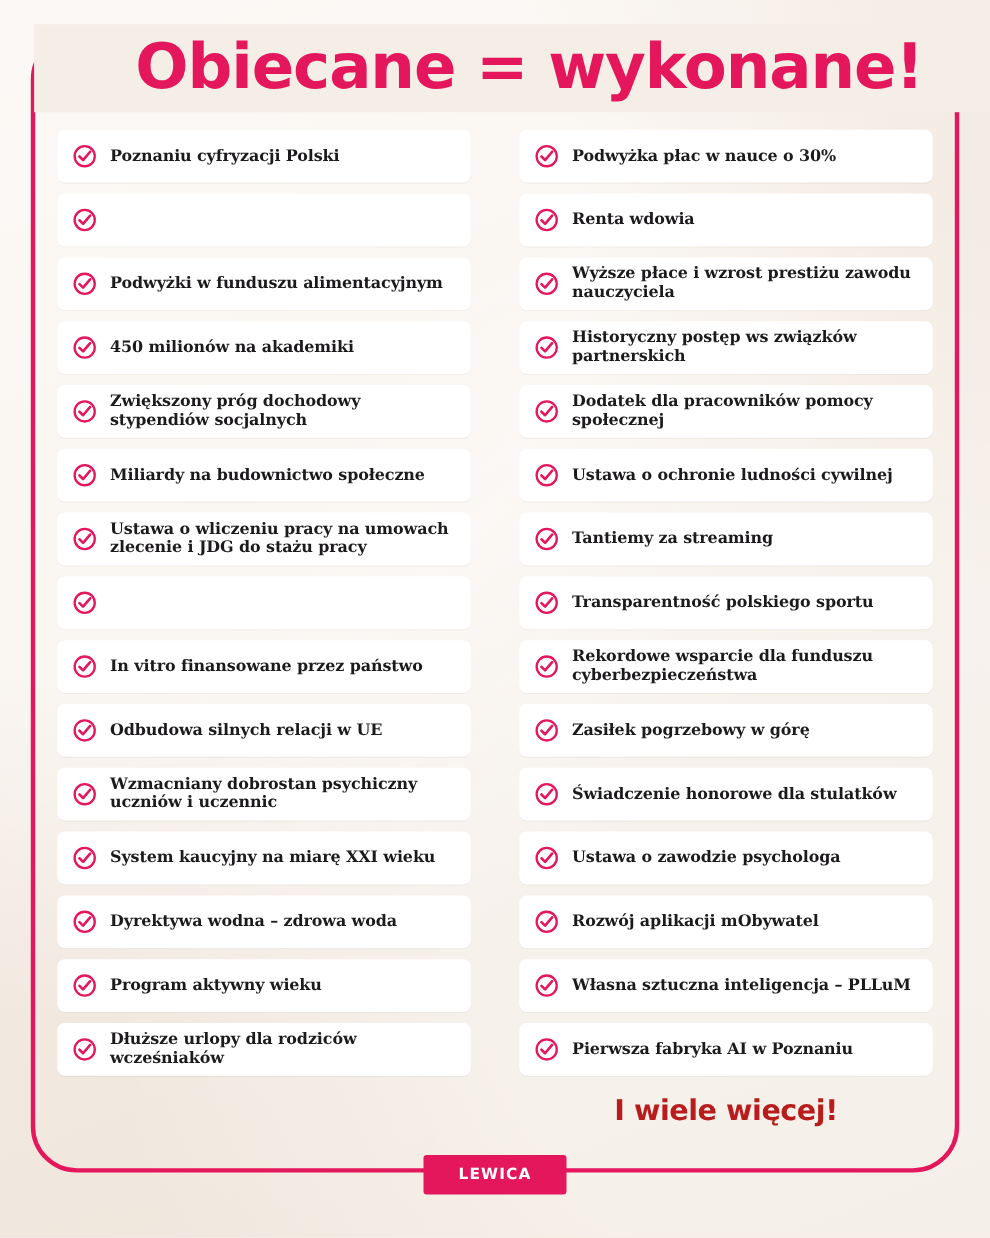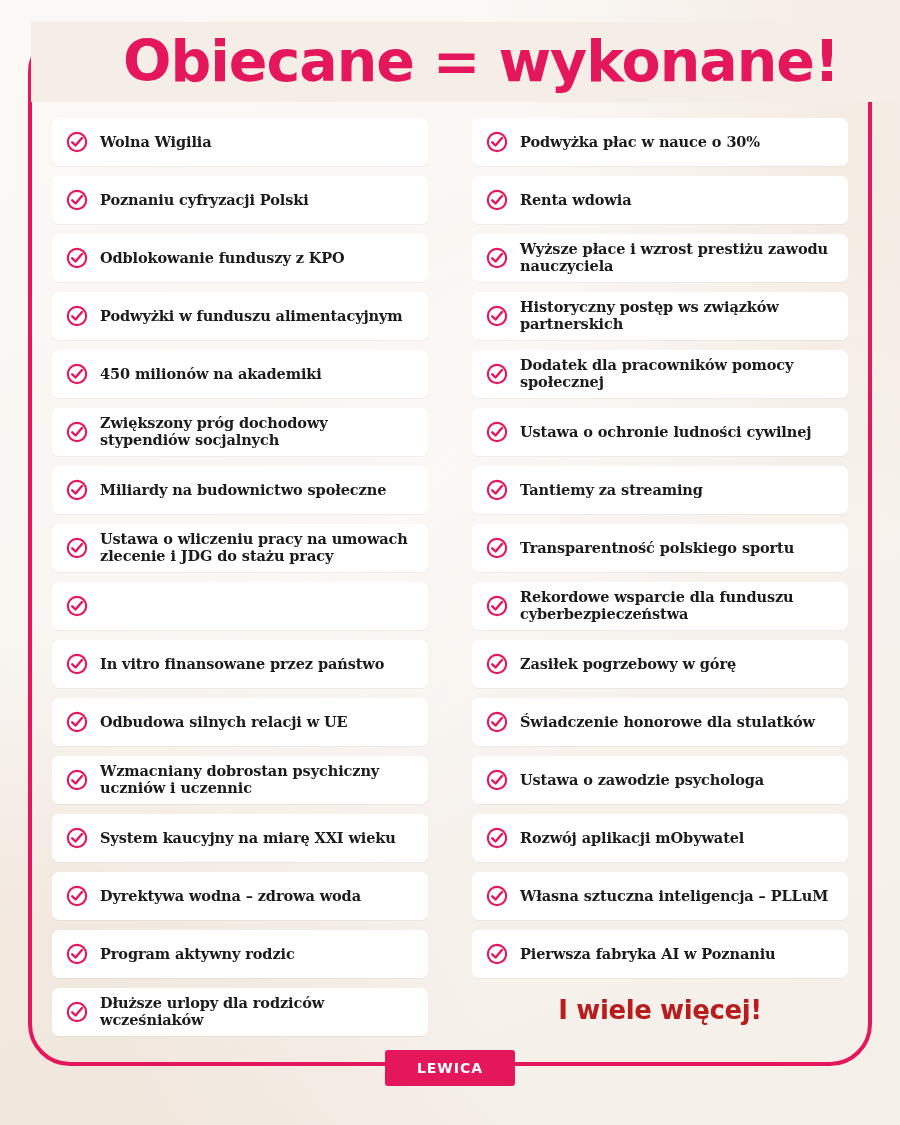--- a/index.html
+++ b/index.html
@@ -138,35 +138,27 @@
 
   <div class="title">Obiecane = wykonane!</div>
 
   <div class="columns">
     <div class="col">
       <div class="item">
         <svg class="check" viewBox="0 0 24 24">
           <circle cx="12" cy="12" r="10" fill="none" stroke="#e4175c" stroke-width="2.3"></circle>
           <path d="M6.8 12.3 L10.4 15.8 L17.4 7.6" fill="none" stroke="#e4175c" stroke-width="2.6" stroke-linecap="round" stroke-linejoin="round"></path>
         </svg>
-        <span class="item-label">Wolna Wigilia</span>
-      </div>
-      <div class="item">
-        <svg class="check" viewBox="0 0 24 24">
-          <circle cx="12" cy="12" r="10" fill="none" stroke="#e4175c" stroke-width="2.3"></circle>
-          <path d="M6.8 12.3 L10.4 15.8 L17.4 7.6" fill="none" stroke="#e4175c" stroke-width="2.6" stroke-linecap="round" stroke-linejoin="round"></path>
-        </svg>
         <span class="item-label">Poznaniu cyfryzacji Polski</span>
       </div>
       <div class="item">
         <svg class="check" viewBox="0 0 24 24">
           <circle cx="12" cy="12" r="10" fill="none" stroke="#e4175c" stroke-width="2.3"></circle>
           <path d="M6.8 12.3 L10.4 15.8 L17.4 7.6" fill="none" stroke="#e4175c" stroke-width="2.6" stroke-linecap="round" stroke-linejoin="round"></path>
         </svg>
-        <span class="item-label">Odblokowanie funduszy z KPO</span>
       </div>
       <div class="item">
         <svg class="check" viewBox="0 0 24 24">
           <circle cx="12" cy="12" r="10" fill="none" stroke="#e4175c" stroke-width="2.3"></circle>
           <path d="M6.8 12.3 L10.4 15.8 L17.4 7.6" fill="none" stroke="#e4175c" stroke-width="2.6" stroke-linecap="round" stroke-linejoin="round"></path>
         </svg>
         <span class="item-label">Podwyżki w funduszu alimentacyjnym</span>
       </div>
       <div class="item">
         <svg class="check" viewBox="0 0 24 24">
@@ -235,21 +227,21 @@
           <circle cx="12" cy="12" r="10" fill="none" stroke="#e4175c" stroke-width="2.3"></circle>
           <path d="M6.8 12.3 L10.4 15.8 L17.4 7.6" fill="none" stroke="#e4175c" stroke-width="2.6" stroke-linecap="round" stroke-linejoin="round"></path>
         </svg>
         <span class="item-label">Dyrektywa wodna – zdrowa woda</span>
       </div>
       <div class="item">
         <svg class="check" viewBox="0 0 24 24">
           <circle cx="12" cy="12" r="10" fill="none" stroke="#e4175c" stroke-width="2.3"></circle>
           <path d="M6.8 12.3 L10.4 15.8 L17.4 7.6" fill="none" stroke="#e4175c" stroke-width="2.6" stroke-linecap="round" stroke-linejoin="round"></path>
         </svg>
-        <span class="item-label">Program aktywny rodzic</span>
+        <span class="item-label">Program aktywny wieku</span>
       </div>
       <div class="item">
         <svg class="check" viewBox="0 0 24 24">
           <circle cx="12" cy="12" r="10" fill="none" stroke="#e4175c" stroke-width="2.3"></circle>
           <path d="M6.8 12.3 L10.4 15.8 L17.4 7.6" fill="none" stroke="#e4175c" stroke-width="2.6" stroke-linecap="round" stroke-linejoin="round"></path>
         </svg>
         <span class="item-label">Dłuższe urlopy dla rodziców wcześniaków</span>
       </div>
     </div>
 

